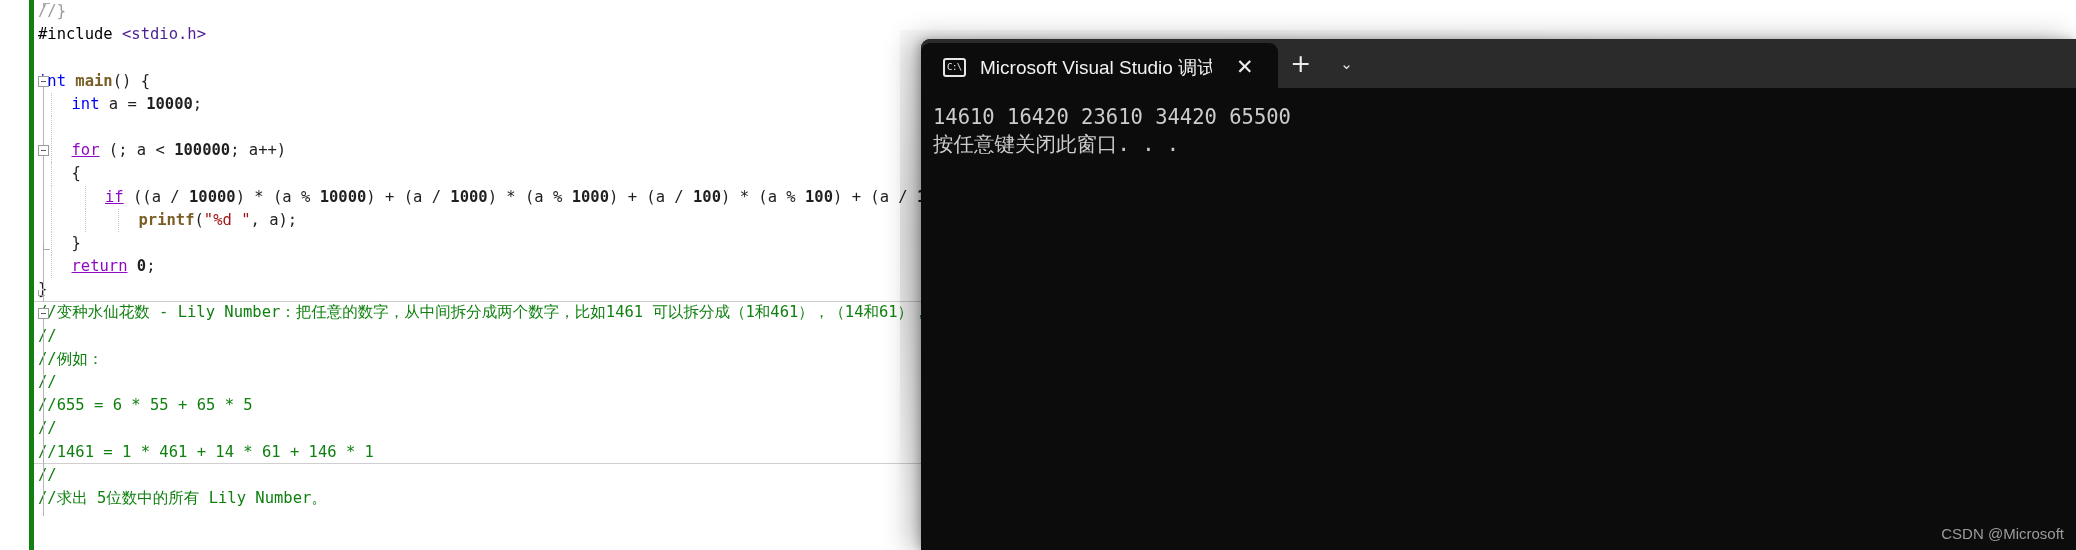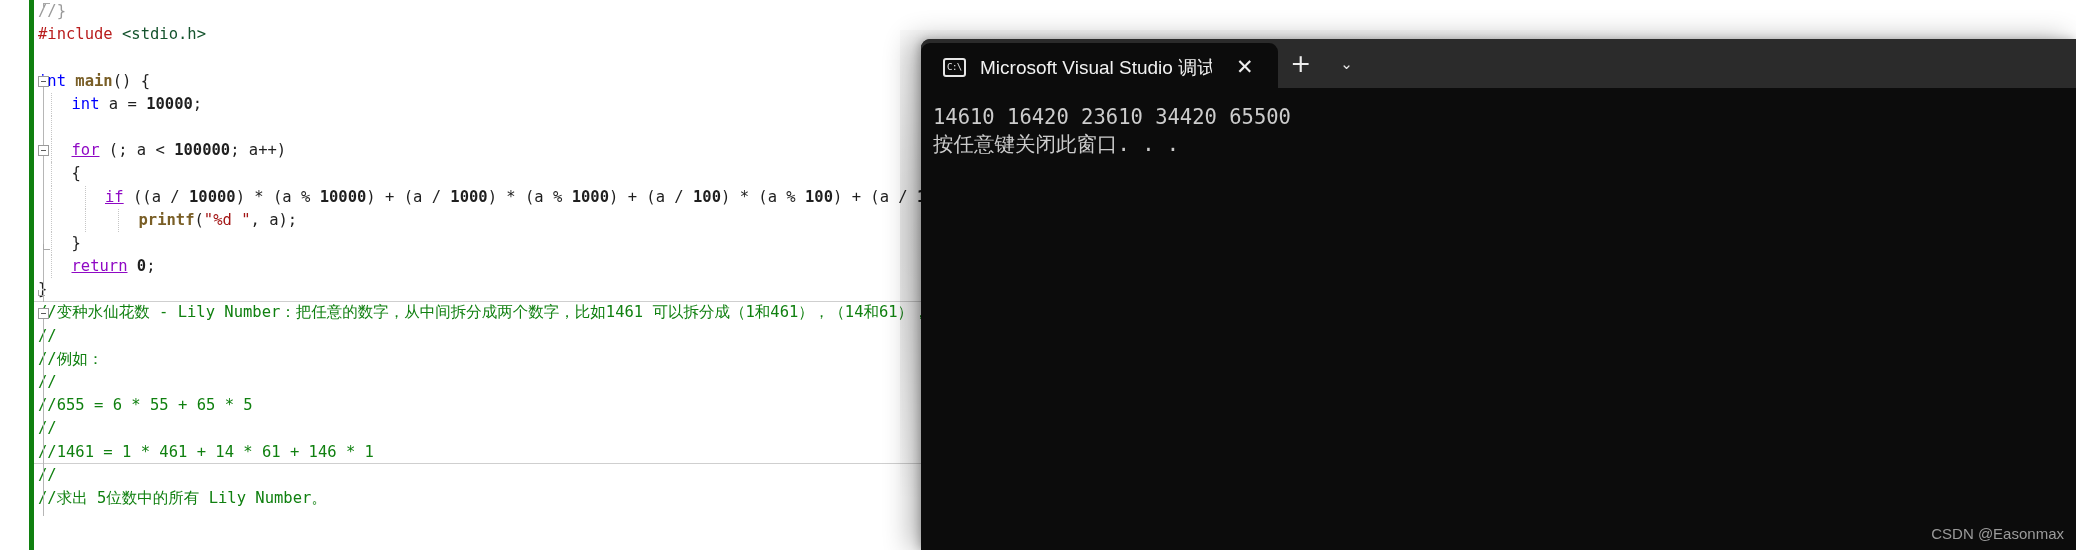--- a/index.html
+++ b/index.html
@@ -88,22 +88,22 @@
     border-top: 1px solid #a8a8a8;
     height: 6px;
   }
 
   
   .t-cmt   { color: #108010; }
   .t-cmt-g { color: #9a9a9a; }
   .t-key   { color: #0000ff; }
   .t-ctl   { color: #8f08c4; text-decoration: underline; }
   .t-str   { color: #a31515; }
-  .t-pp    { color: #b91c1c; margin-top: 40px; }
-  .t-inc   { color: #14532d; }
+  .t-pp    { color: #000000; margin-top: 40px; }
+  .t-inc   { color: #4c1d95; }
   .t-fn    { color: #795e26; font-weight: bold; }
   .t-plain { color: #1f1f1f; }
   .t-num   { color: #1f1f1f; font-weight: bold; }
 
   
   .hl-underline {
     position: absolute;
     left: 34px;
     height: 1px;
     background: #cfcfcf;
@@ -268,14 +268,14 @@
         <span class="tab-close">✕</span>
       </div>
       <div class="tb-btn">+</div>
       <div class="tb-btn small">⌄</div>
       <div class="tb-spacer"></div>
     </div>
 
     <div class="console-body" id="console-body"><div class="console-line">14610 16420 23610 34420 65500</div><div class="console-line">按任意键关闭此窗口. . .</div></div>
   </div>
 
-  <div class="watermark">CSDN @Easonmax</div>
+  <div class="watermark">CSDN @Microsoft</div>
 </div>
 
 </body></html>

